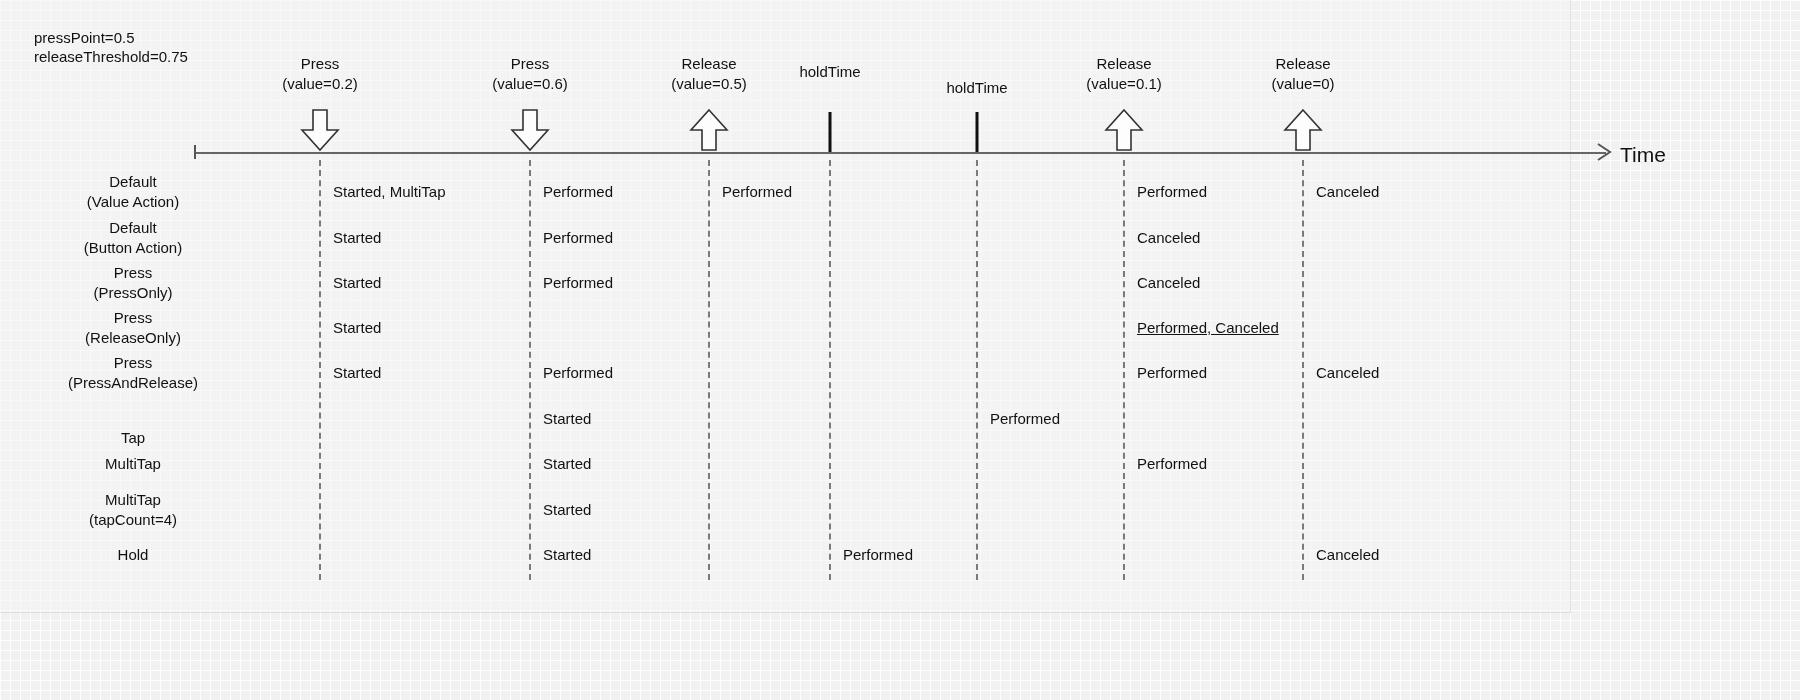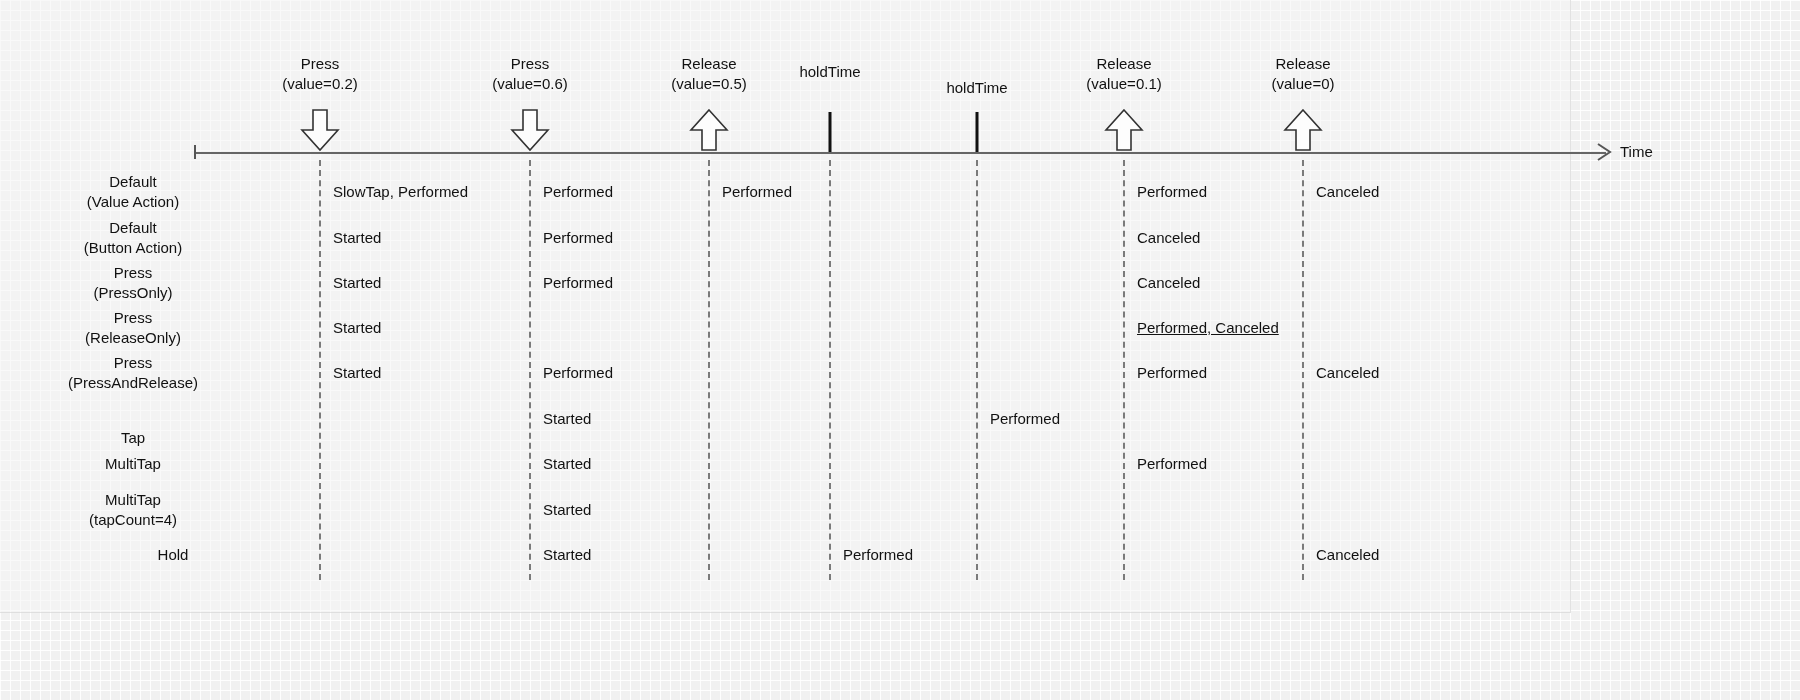--- a/index.html
+++ b/index.html
@@ -52,21 +52,21 @@
     width:0;height:14px;
     border-left:2px solid #555;
   }
   .axis-arrow{
     position:absolute;
     width:0;height:0;
   }
   .axis-arrow svg{display:block;}
   .axis-label{
     position:absolute;
-    font-size:15px;
+    font-size:21px;
     color:#111;
   }
   .evt-label{
     position:absolute;
     font-size:15px;
     line-height:20px;
     text-align:center;
     white-space:pre;
     color:#111;
     transform:translateX(-50%);
@@ -106,20 +106,22 @@
     transform:translateY(-50%);
   }
 </style>
 </head>
 <body>
 
 <div id="canvas">
 
   <div class="page-panel"></div>
 
+  <div class="note" style="left:34px;top:28px;">pressPoint=0.5
+releaseThreshold=0.75</div>
 
   <div class="axis-line" style="left:194px;top:152px;width:1412px;"></div>
   <div class="axis-cap" style="left:194px;top:145px;"></div>
   <div class="axis-arrow" style="left:1596px;top:142px;">
     <svg width="22" height="22" viewBox="0 0 22 22">
       <path d="M2 2 L14 10 L2 18" fill="none" stroke="#555" stroke-width="2"></path>
     </svg>
   </div>
   <div class="axis-label" style="left:1620px;top:143px;">Time</div>
 
@@ -167,21 +169,21 @@
       <div class="evt-arrow" style="left: 1303px; top: 108px;">
         <svg width="42" height="44" viewBox="0 0 42 44">
           <path d="M21 2 L39 22 L28 22 L28 42 L14 42 L14 22 L3 22 Z" fill="#fdfdfd" stroke="#333" stroke-width="1.6" stroke-linejoin="miter"></path>
         </svg>
       </div>
       <div class="col-dash" style="left: 1303px; top: 160px; height: 420px;"></div>
     </div>
   <div id="layer-rows">
       <div class="row-label" style="left: 133px; top: 192px;">Default
 (Value Action)</div>
-      <div class="cell" style="left: 333px; top: 192px;">SlowTap, Performed</div>
+      <div class="cell" style="left: 333px; top: 192px;">Started, MultiTap</div>
       <div class="cell" style="left: 543px; top: 192px;">Performed</div>
       <div class="cell" style="left: 722px; top: 192px;">Performed</div>
       <div class="cell" style="left: 1137px; top: 192px;">Performed</div>
       <div class="cell" style="left: 1316px; top: 192px;">Canceled</div>
       <div class="row-label" style="left: 133px; top: 238px;">Default
 (Button Action)</div>
       <div class="cell" style="left: 333px; top: 238px;">Started</div>
       <div class="cell" style="left: 543px; top: 238px;">Performed</div>
       <div class="cell" style="left: 1137px; top: 238px;">Canceled</div>
       <div class="row-label" style="left: 133px; top: 283px;">Press
@@ -201,19 +203,19 @@
       <div class="cell" style="left: 1316px; top: 373px;">Canceled</div>
       <div class="row-label" style="left: 133px; top: 438px;">Tap</div>
       <div class="cell" style="left: 543px; top: 419px;">Started</div>
       <div class="cell" style="left: 990px; top: 419px;">Performed</div>
       <div class="row-label" style="left: 133px; top: 464px;">MultiTap</div>
       <div class="cell" style="left: 543px; top: 464px;">Started</div>
       <div class="cell" style="left: 1137px; top: 464px;">Performed</div>
       <div class="row-label" style="left: 133px; top: 510px;">MultiTap
 (tapCount=4)</div>
       <div class="cell" style="left: 543px; top: 510px;">Started</div>
-      <div class="row-label" style="left: 133px; top: 555px; margin-left: 40px;">Hold</div>
+      <div class="row-label" style="left: 133px; top: 555px;">Hold</div>
       <div class="cell" style="left: 543px; top: 555px;">Started</div>
       <div class="cell" style="left: 843px; top: 555px;">Performed</div>
       <div class="cell" style="left: 1316px; top: 555px;">Canceled</div>
     </div>
 
 </div>
 
 </body></html>

